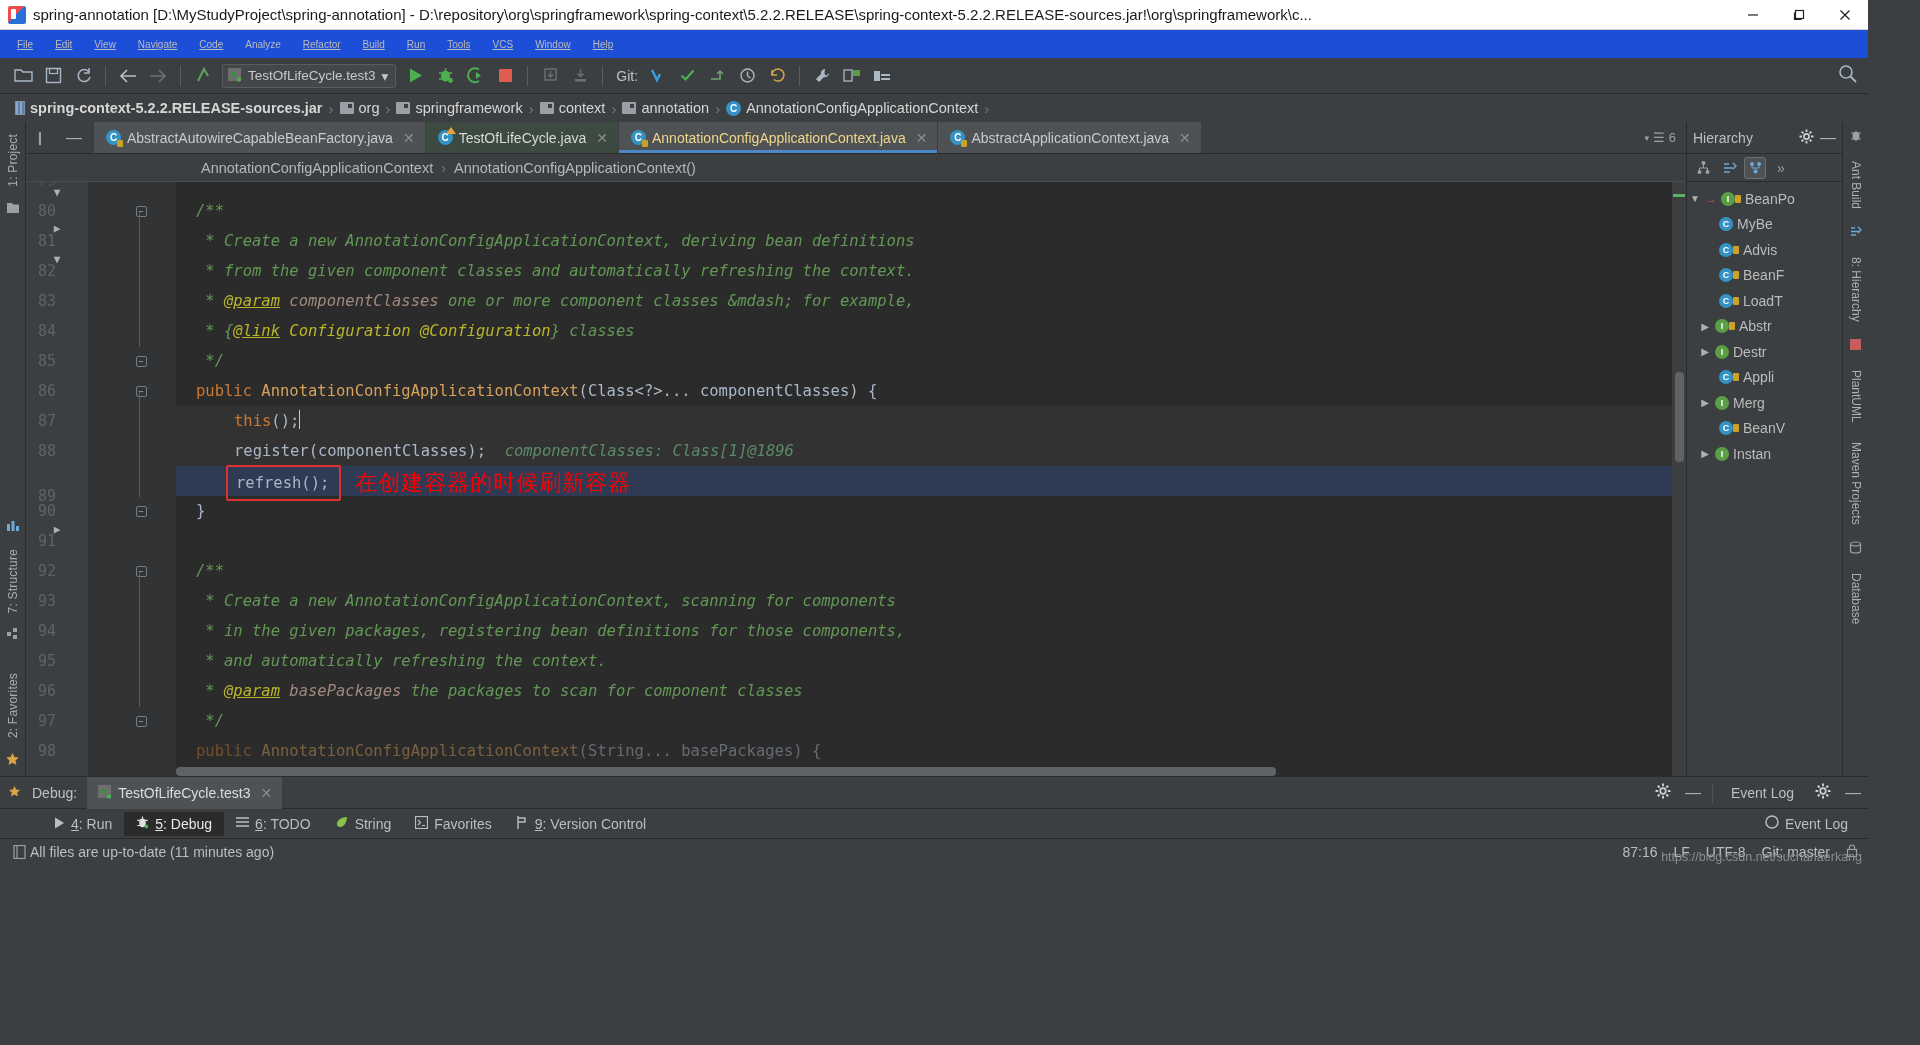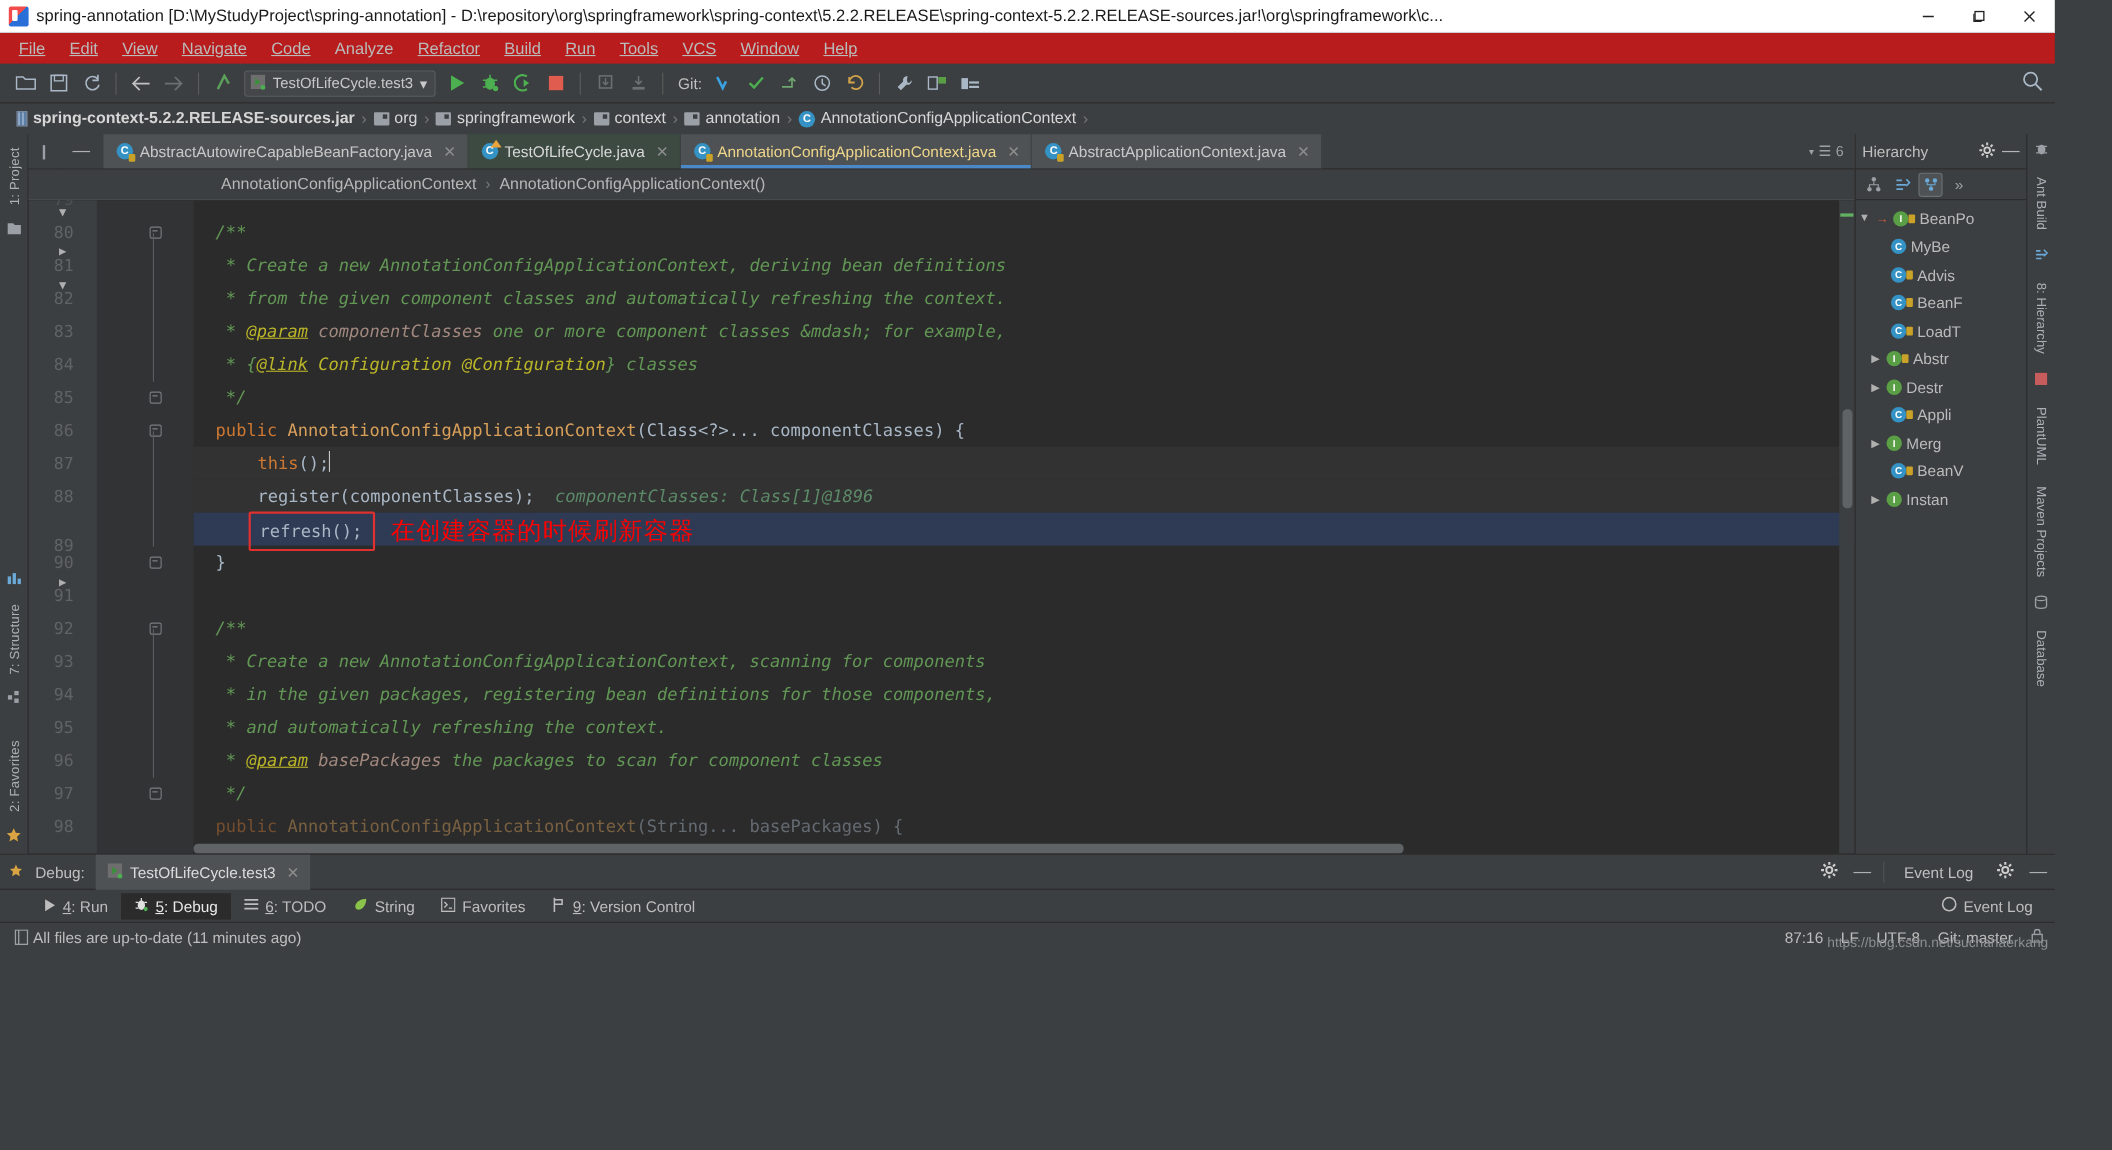--- a/index.html
+++ b/index.html
@@ -30,22 +30,22 @@
   .title-text { flex: 1; white-space: nowrap; overflow: hidden; text-overflow: ellipsis; padding-right: 12px; }
   .win-btns { display: flex; height: 30px; }
   .win-btn {
     width: 46px; height: 30px; display: flex; align-items: center; justify-content: center;
     color: #222; font-size: 15px;
   }
   .win-btn svg { display: block; }
 
   
   .menubar {
-    height: 28px; background: #b91c1c; display: flex; align-items: center;
-    padding-left: 6px; color: #bbbbbb; font-size: 15px;
+    height: 28px; background: #1d4ed8; display: flex; align-items: center;
+    padding-left: 6px; color: #bbbbbb; font-size: 10px;
   }
   .menu-item { padding: 3px 11px; white-space: nowrap; }
   .menu-item u { text-decoration: underline; }
 
   
   .toolbar {
     height: 36px; background: #3c3f41; display: flex; align-items: center;
     padding-left: 8px; border-bottom: 1px solid #2b2b2b; position: relative;
   }
   .tb-ico {
@@ -151,21 +151,21 @@
 
   .code-area {
     flex: 1; position: relative; background: #2b2b2b; overflow: hidden; display: flex;
   }
   .linecol {
     width: 150px; background: #313335; flex: none; position: relative;
     font-family: "DejaVu Sans Mono", monospace; font-size: 15px; color: #606366;
   }
   .lc-inner { position: relative; height: 100%; }
   .ln {
-    position: absolute; right: 98px; text-align: center; width: 40px; height: 30px;
+    position: absolute; right: 98px; text-align: left; width: 40px; height: 30px;
     line-height: 30px;
   }
   .fold {
     position: absolute; left: 108px; width: 14px; height: 30px;
     display: flex; align-items: center; justify-content: center; color: #7a7d80; font-size: 11px;
   }
   .fold-box {
     width: 11px; height: 11px; border: 1px solid #7a7d80; border-radius: 2px;
     display:flex; align-items:center; justify-content:center; font-size:9px; line-height:1;
     color:#9aa0a6; background:#313335;
@@ -278,21 +278,21 @@
     padding: 0 10px; color: #dcdcdc;
   }
   .dbg-tab .x { color: #8d8d8d; margin-left: 4px; }
   .dbg-right { margin-left: auto; display: flex; align-items: center; gap: 0; }
   .evt-sep { width: 1px; height: 20px; background: #4f5355; margin: 0 4px; }
   .evtlog { padding: 0 14px; color: #bfbfbf; font-size: 14px; }
   .mini-btn { width: 30px; text-align: center; color: #a9b0b6; }
 
   .toolwin-bar {
     height: 30px; background: #3c3f41; display: flex; align-items: center;
-    font-size: 14px; color: #bdbdbd; padding-left: 28px; gap: 0;
+    font-size: 14px; color: #bdbdbd; padding-left: 42px; gap: 0;
     border-top: 1px solid #2b2b2b;
   }
   .tw {
     display: flex; align-items: center; gap: 6px; padding: 4px 12px; white-space: nowrap;
   }
   .tw.active { background: #2b2b2b; color: #e8e8e8; }
   .tw u { text-decoration: underline; }
   .tw-right { margin-left: auto; display: flex; align-items: center; padding-right: 10px; }
   .evtlog-btn {
     display: flex; align-items: center; gap: 6px; color: #bdbdbd; padding: 3px 10px;

